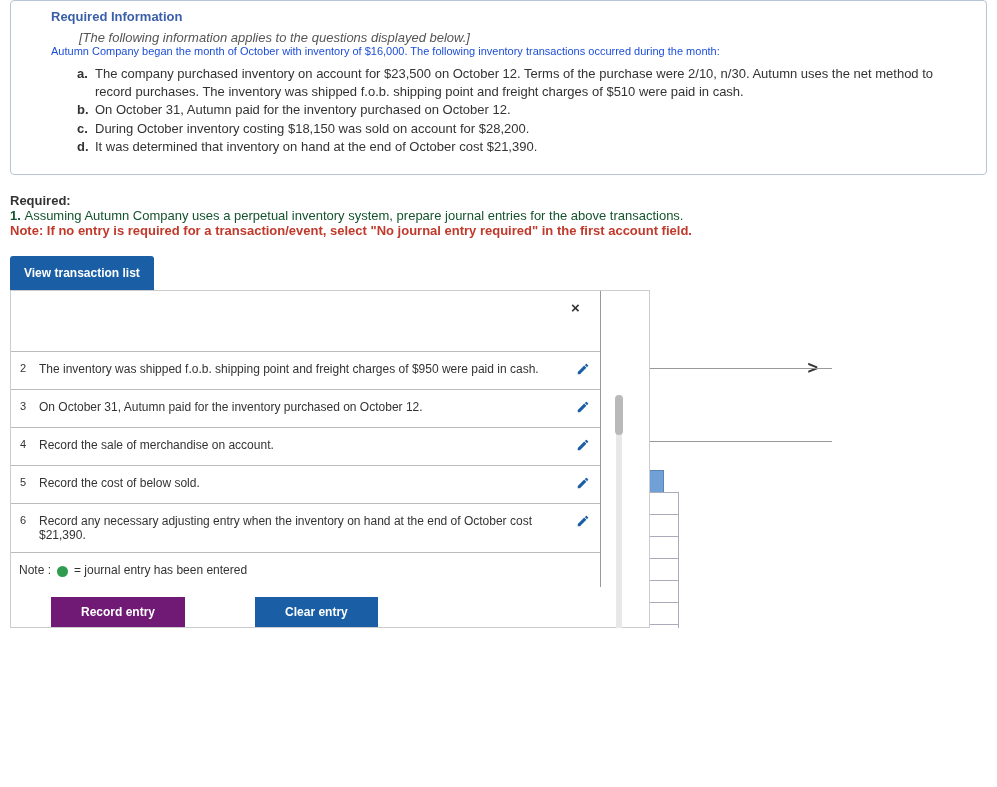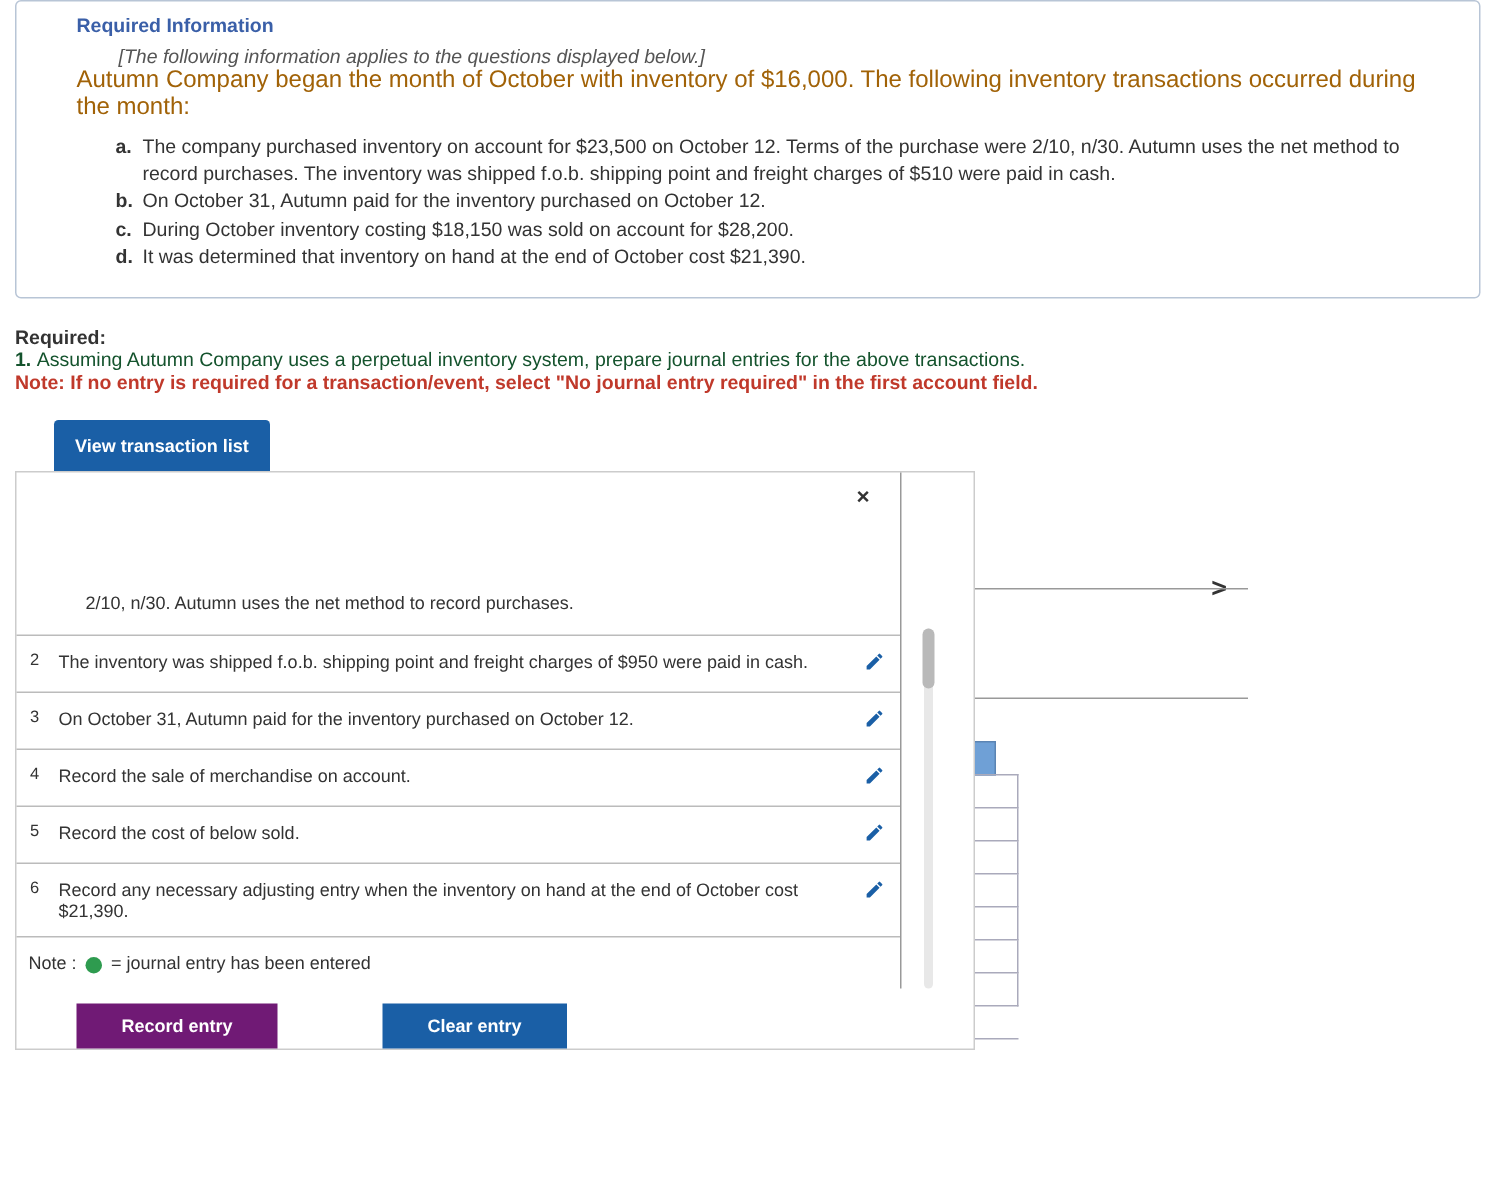--- a/index.html
+++ b/index.html
@@ -1,29 +1,29 @@
 <!DOCTYPE html>
 <html><head>
 <meta charset="utf-8">
 <style>
   * { box-sizing: border-box; margin: 0; padding: 0; }
   body { font-family: Arial, Helvetica, sans-serif; font-size: 13px; color: #333; background: #fff; width: 997px; }
   .content-box { border: 1px solid #b8c5d6; border-radius: 4px; margin: 0 10px 18px 10px; padding: 8px 34px 18px 40px; }
   .req-title { color: #3a5fa8; font-weight: bold; font-size: 13px; margin-bottom: 6px; }
   .intro-text { color: #555; font-style: italic; font-size: 13px; margin-left: 28px; }
-  .intro-line { color: #a16207; font-size: 16px; margin-bottom: 8px; }
+  .intro-line { color: #1d4ed8; font-size: 11px; margin-bottom: 8px; }
   .sub-list { margin-left: 26px; color: #333; font-size: 13px; line-height: 1.4; }
   .sub-list .item { display: flex; }
   .sub-list .label { font-weight: bold; min-width: 18px; }
   .sub-list .text { flex: 1; }
   .required-block { margin: 12px 10px 18px 10px; }
   .required-label { font-weight: bold; font-size: 13px; color: #333; }
   .required-line { color: #14532d; font-size: 13px; }
   .note-line { color: #c0392b; font-weight: bold; font-size: 13px; }
-  .tab-btn { display: inline-block; background: #1a5fa6; color: #fff; font-weight: bold; font-size: 12px; padding: 10px 14px; border-radius: 3px 3px 0 0; margin-left: 36px; cursor: pointer; position: relative; }
+  .tab-btn { display: inline-block; background: #1a5fa6; color: #fff; font-weight: bold; font-size: 12px; padding: 10px 14px; border-radius: 3px 3px 0 0; margin-left: 10px; cursor: pointer; position: relative; }
   .tab-btn::after { content:""; position:absolute; bottom:-7px; left:16px; border-left:7px solid transparent; border-right:7px solid transparent; border-top:7px solid #1a5fa6; }
   .main-panel { position: relative; border: 1px solid #ccc; margin: 0 10px 0 10px; width: 640px; background:#fff; }
   .trans-list { width: 590px; border-right: 1px solid #999; }
   .trans-list .row { display:flex; border-top: 1px solid #bbb; font-family: Verdana, Geneva, sans-serif; font-size:12px; color:#333; }
   .trans-list .num-col { width: 24px; text-align:center; padding: 10px 0; font-size:11px; }
   .trans-list .text-col { flex:1; padding: 10px 6px 10px 4px; }
   .trans-list .edit-col { width: 34px; text-align:center; padding: 10px 0; cursor:pointer; }
   .trans-list .row.first .num-col { visibility:hidden; }
   .trans-list .row.first { border-top:none; padding-top:40px; }
   .trans-list .row.first .text-col { padding-top:40px; padding-bottom:14px; padding-left:22px; font-family: Verdana, Geneva, sans-serif; }
@@ -117,21 +117,20 @@
         </tr>
   </tbody>
     </table>
 
   <div class="main-panel">
     <div class="close-x">×</div>
     <div class="trans-list">
 
       <div class="row first">
         <div class="num-col"></div>
-        <div class="text-col">2/10, n/30. Autumn uses the net method to record purchases.</div>
         <div class="edit-col"></div>
       </div>
 
       <div class="row">
         <div class="num-col">2</div>
         <div class="text-col">The inventory was shipped f.o.b. shipping point and freight charges of $950 were paid in cash.</div>
         <div class="edit-col"><svg class="pencil" viewBox="0 0 24 24">
               <path fill="#1a5fa6" d="M3 17.25V21h3.75L17.81 9.94l-3.75-3.75L3 17.25zM20.71 7.04a1 1 0 0 0 0-1.41l-2.34-2.34a1 1 0 0 0-1.41 0l-1.83 1.83 3.75 3.75 1.83-1.83z"></path>
             </svg></div>
       </div>

